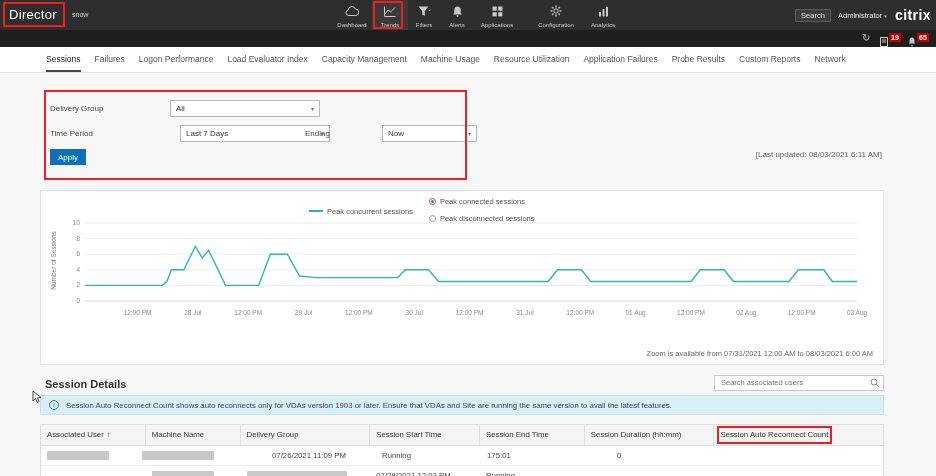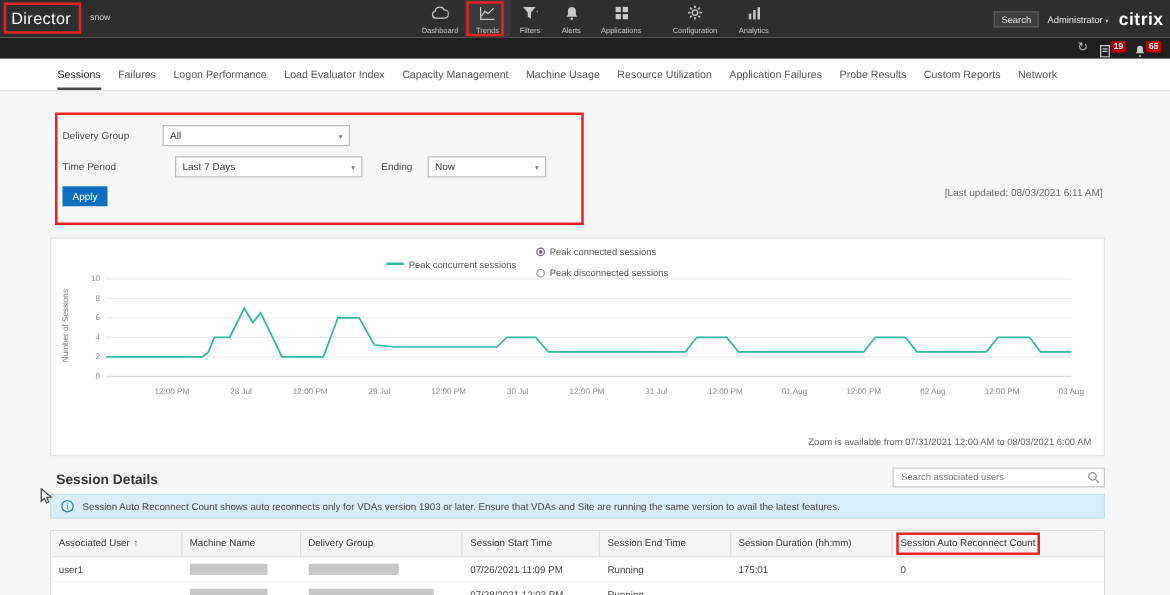--- a/index.html
+++ b/index.html
@@ -27,21 +27,21 @@
   .bg1 { left:880px; } .bg2 { left:908px; }
   .badge { background:#c00000; color:#fff; font-size:7px; line-height:9px; padding:0 2px; margin-left:1px; font-weight:bold; }
 
   
   .tabbar { position:absolute; left:0; top:47px; width:100%; height:26px; background:#fff; border-bottom:1px solid #e3e3e3; display:flex; align-items:stretch; padding-left:46px; }
   .tab { font-size:8.5px; color:#555; margin-right:14px; display:flex; align-items:center; border-bottom:2px solid transparent; white-space:nowrap; cursor:pointer; }
   .tab.active { color:#1a1a1a; border-bottom:2px solid #4a4a4a; }
 
   
   .flabel { position:absolute; font-size:8px; color:#444; }
-  .sel { position:absolute; height:17px; background:#fff; border:1px solid #b9b9b9; font-size:8px; color:#333; display:flex; align-items:center; justify-content:space-between; padding:0 5px; cursor:pointer; }
+  .sel { position:absolute; height:17px; background:#fff; border:1px solid #b9b9b9; font-size:8px; color:#333; display:flex; align-items:center; justify-content:space-between; padding:0 5px; cursor:pointer;margin-left:40px; }
   .sel .sv-caret { color:#777; font-size:6px; }
   .apply-btn { position:absolute; left:50px; top:149px; width:36px; height:16px; background:#0e6fbf; color:#fff; border:none; font-size:8px; cursor:pointer; }
   .last-updated { position:absolute; right:54px; top:150px; font-size:8px; color:#666; }
 
   
   .chart-panel { position:absolute; left:40px; top:190px; width:844px; height:175px; background:#fff; border:1px solid #e3e3e3; }
   .legend { position:absolute; left:268px; top:6px; display:flex; font-size:7.5px; color:#555; }
   .legend-line-item { display:flex; align-items:center; margin-top:2px; }
   .lswatch { width:14px; height:2px; margin-right:4px; }
   .legend-radios { margin-left:16px; display:flex; flex-direction:column; gap:8px; }
@@ -277,21 +277,20 @@
     <div class="thead">
       <div class="th c1"><span>Associated User</span><span class="sort-arrow">↑</span></div>
       <div class="th c2">Machine Name</div>
       <div class="th c3">Delivery Group</div>
       <div class="th c4">Session Start Time</div>
       <div class="th c5">Session End Time</div>
       <div class="th c6">Session Duration (hh:mm)</div>
       <div class="th c7">Session Auto Reconnect Count</div>
     </div>
     <div class="trow">
-      <div class="td c1">user1</div>
       <div class="td c2">
           <span class="redact" style="width:62px;"></span>
         </div>
       <div class="td c3">
           <span class="redact" style="width:72px;"></span>
         </div>
       <div class="td c4">07/26/2021 11:09 PM</div>
       <div class="td c5">Running</div>
       <div class="td c6">175:01</div>
       <div class="td c7">0</div>

